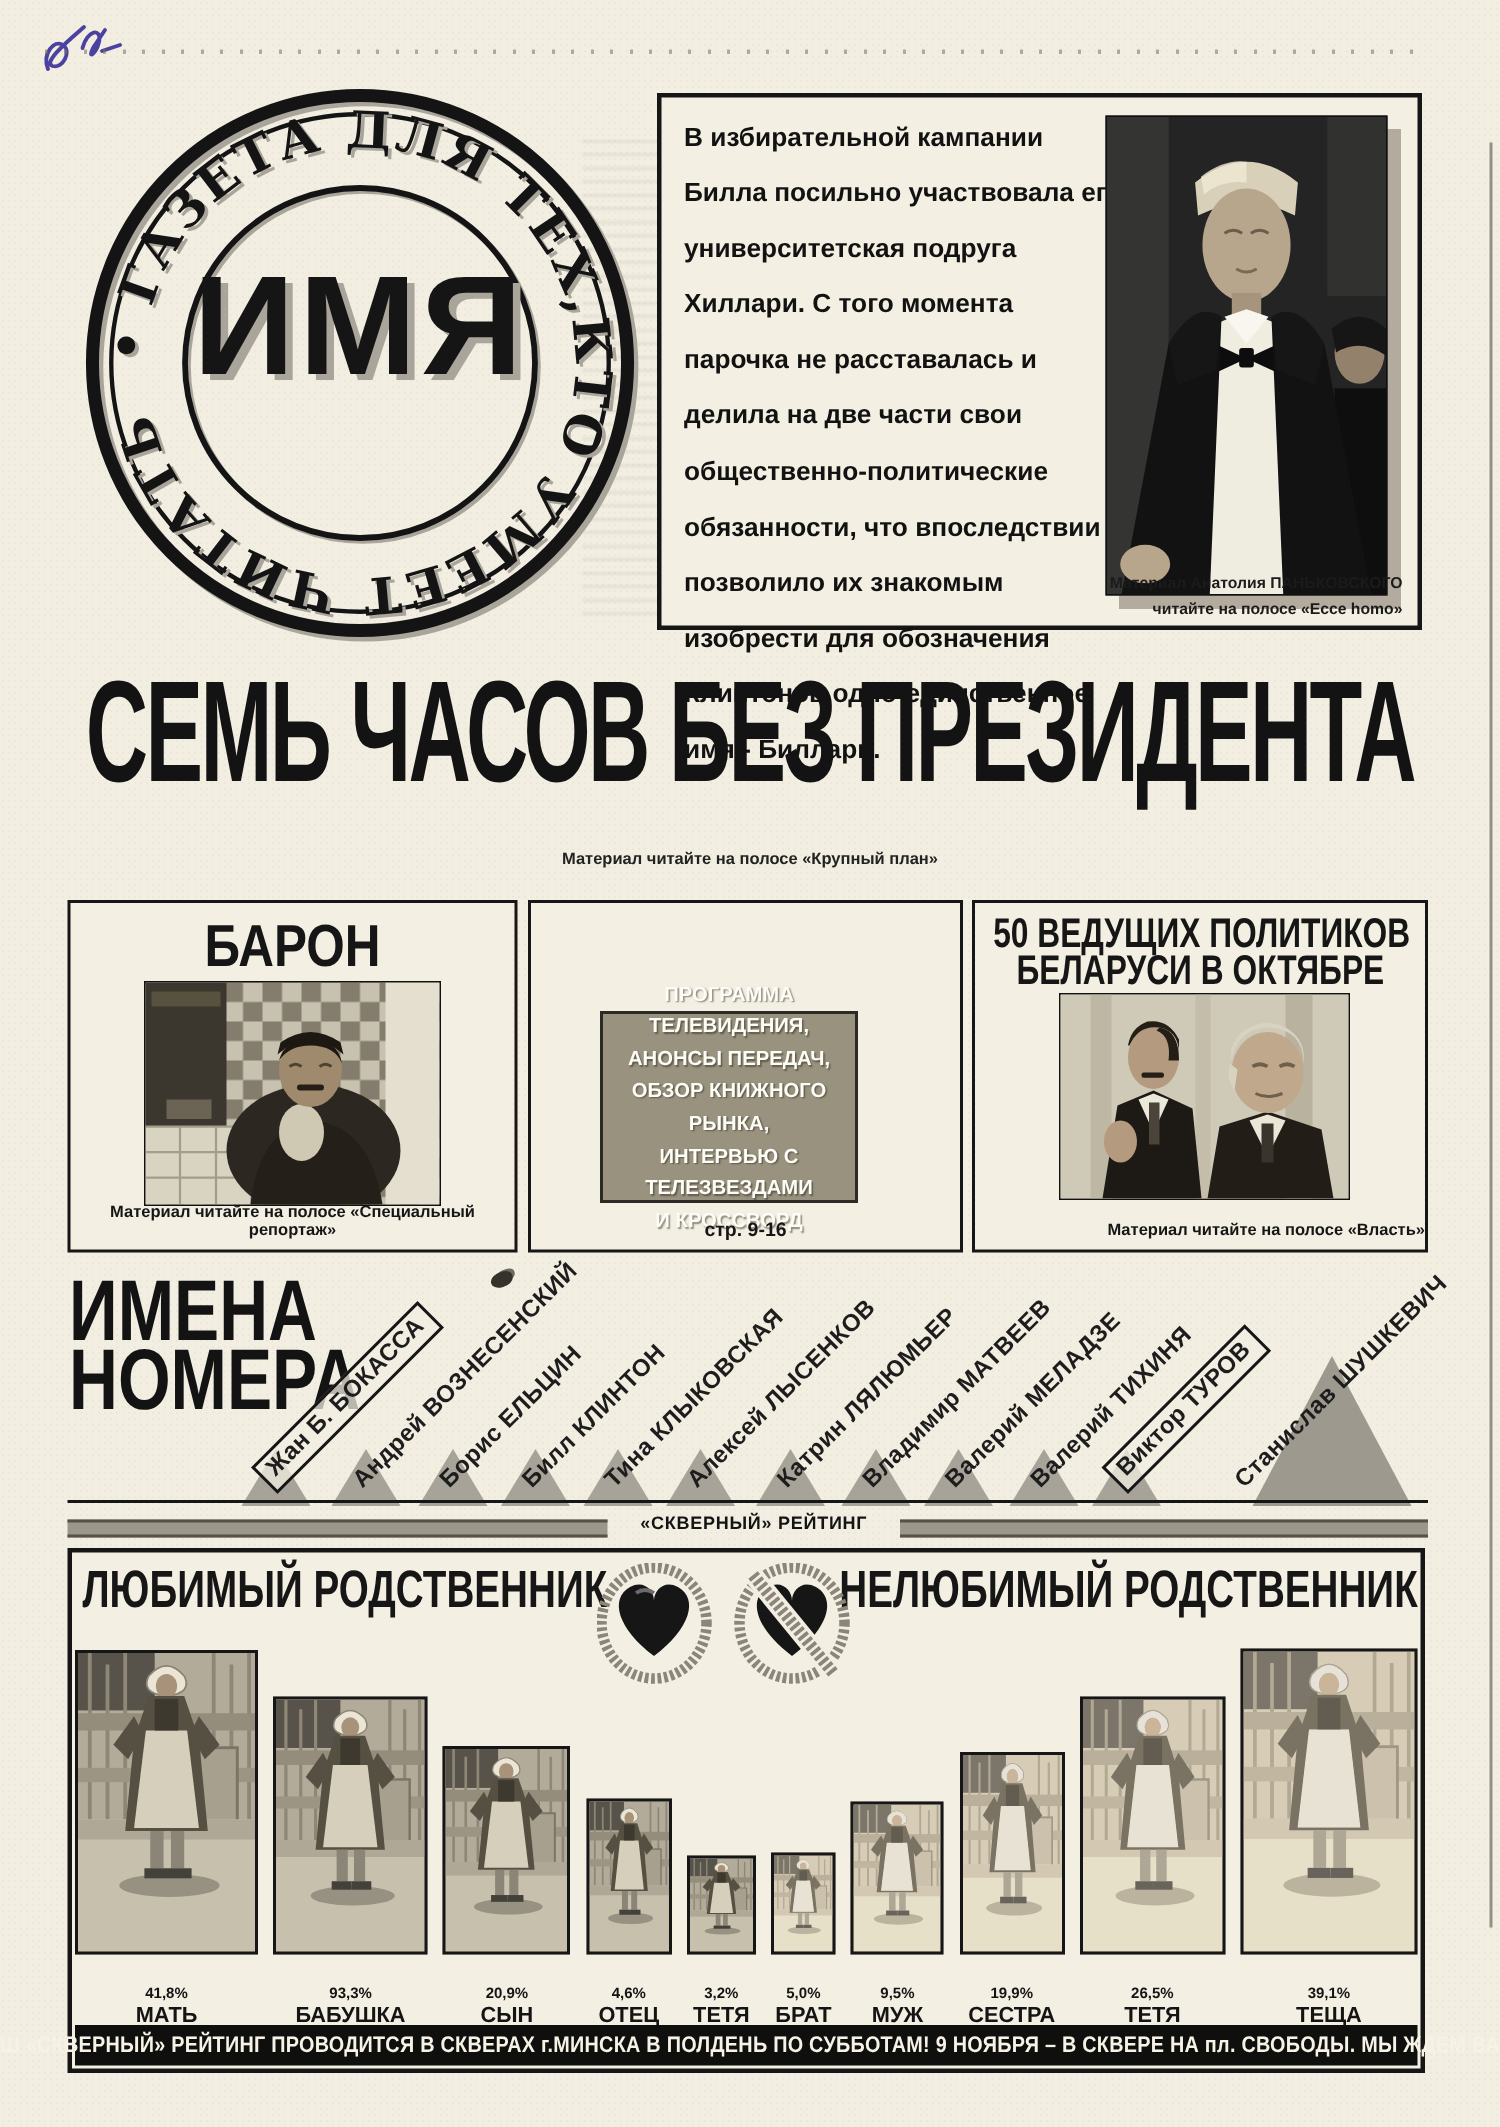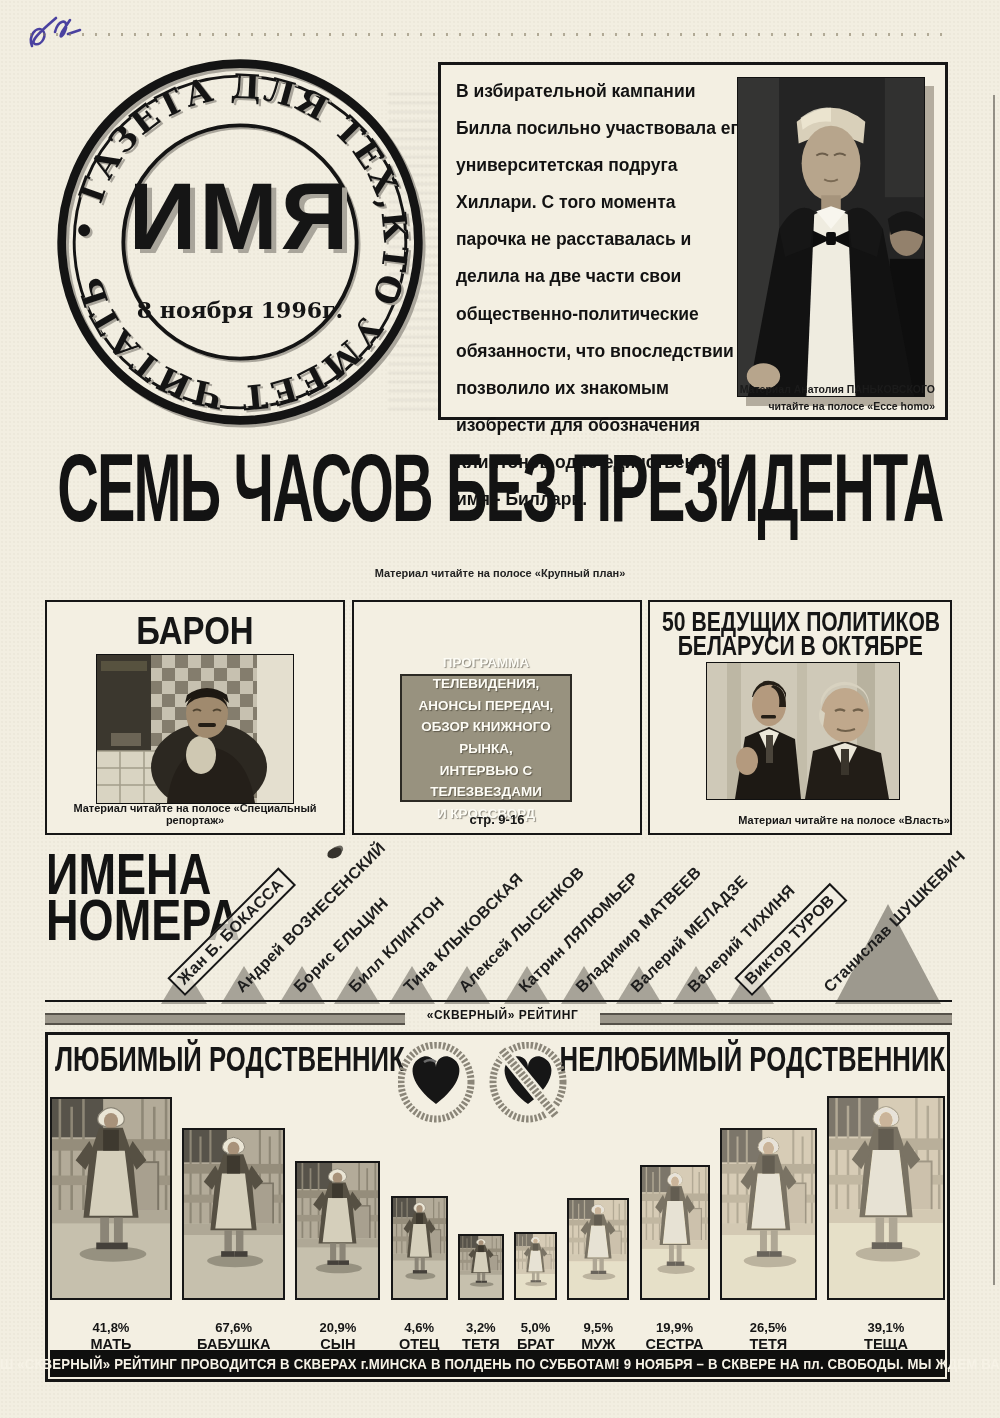--- a/index.html
+++ b/index.html
@@ -96,21 +96,21 @@
   #loved-header{left:55px;top:1040px;}
   #loved-header span{display:inline-block;font-weight:900;font-size:28px;transform:scale(.92,1.25);transform-origin:top left;white-space:nowrap;}
   #unloved-header{right:55px;top:1040px;text-align:right;}
   #unloved-header span{display:inline-block;font-weight:900;font-size:28px;transform:scale(.92,1.25);transform-origin:top right;white-space:nowrap;}
   #hearts{left:398px;top:1042px;width:176px;height:84px;}
   #rating-row{left:50px;top:1093px;width:895px;height:260px;display:flex;justify-content:space-between;align-items:flex-end;}
   .rcol{display:flex;flex-direction:column;align-items:center;justify-content:flex-end;}
   .rphoto{border:2px solid #161616;box-sizing:border-box;background:#b3ac9c;overflow:hidden;}
   .rphoto svg{display:block;width:100%;height:100%;}
   .rphoto.neg svg{filter:brightness(1.32) contrast(.72) sepia(.15);}
-  .rpercent{margin-top:21px;font-size:13px;font-weight:900;line-height:1.15;color:#141414;}
+  .rpercent{margin-top:21px;font-size:10px;font-weight:900;line-height:1.15;color:#141414;}
   .rlabel{font-size:14.5px;font-weight:900;line-height:1.2;color:#141414;}
   #rating-footer{left:50px;top:1350px;width:895px;height:27px;background:#0f0f0e;display:flex;align-items:center;justify-content:center;}
   #rating-footer span{color:#f6f2e6;font-size:15px;font-weight:700;white-space:nowrap;transform:scaleX(.88);letter-spacing:.2px;}
 </style>
 </head>
 <body>
 
 <div id="page">
 
   <svg id="pen-mark" class="abs" viewBox="0 0 70 52">
@@ -130,21 +130,20 @@
       <circle cx="195" cy="195" r="121" fill="none" stroke="#141414" stroke-width="4"></circle>
       <path id="ringpath" d="M 46,195 A 149,149 0 1 1 344,195 A 149,149 0 1 1 46,195" fill="none"></path>
       <text font-family="DejaVu Serif,serif" font-size="35" font-weight="bold" letter-spacing="2" fill="#a9a59b" transform="translate(2.5,2)">
         <textPath href="#ringpath">• ГАЗЕТА ДЛЯ ТЕХ,КТО УМЕЕТ ЧИТАТЬ</textPath>
       </text>
       <text font-family="DejaVu Serif,serif" font-size="35" font-weight="bold" letter-spacing="2" fill="#141414">
         <textPath href="#ringpath">• ГАЗЕТА ДЛЯ ТЕХ,КТО УМЕЕТ ЧИТАТЬ</textPath>
       </text>
     </svg>
     <div id="logo-title" class="abs">ИМЯ</div>
-    <div id="logo-date" class="abs">8 ноября 1996г.</div>
   </div>
 
   <div id="lead-box" class="abs">
     <div id="lead-text" class="abs">В избирательной кампании Билла посильно участвовала его университетская подруга Хиллари. С того момента парочка не расставалась и делила на две части свои общественно-политические обязанности, что впоследствии позволило их знакомым изобрести для обозначения Клинтонов одно-единственное имя - Биллари.</div>
     <div id="lead-photo" class="abs">
       <svg viewBox="0 0 190 320" preserveAspectRatio="none">
         <rect width="190" height="320" fill="#242424"></rect>
         <rect x="0" y="0" width="42" height="320" fill="#4a4a48" opacity=".45"></rect>
         <rect x="150" y="0" width="40" height="120" fill="#3a3a38" opacity=".6"></rect>
         <ellipse cx="172" cy="158" rx="17" ry="21" fill="#93816c"></ellipse>
@@ -375,21 +374,21 @@
             <path d="M19 22 L12 32 L17 37 L22 28 Z" fill="#565043"></path>
             <path d="M41 22 L48 32 L43 37 L38 28 Z" fill="#565043"></path>
             <path d="M23 27 L37 27 L41 61 L19 61 Z" fill="#d5cfbb"></path>
             <rect x="26" y="16" width="8" height="11" fill="#3e392f"></rect>
             <rect x="24.5" y="62" width="4.5" height="13" fill="#8b8577"></rect>
             <rect x="31.5" y="62" width="4.5" height="13" fill="#8b8577"></rect>
             <rect x="22.5" y="75" width="8" height="3.5" fill="#44403a"></rect>
             <rect x="30.5" y="75" width="8" height="3.5" fill="#44403a"></rect>
           </svg>
         </div>
-        <div class="rpercent">67,6%</div>
+        <div class="rpercent">93,3%</div>
         <div class="rlabel">БАБУШКА</div>
       </div>
       <div class="rcol">
         <div class="rphoto" style="width: 85px; height: 139px;">
           <svg viewBox="0 0 60 104" preserveAspectRatio="none">
             <rect width="60" height="58" fill="#b3ab99"></rect>
             <rect width="26" height="20" fill="#57534a"></rect>
             <path d="M4 0 V58 M10 4 V58 M16 0 V58 M46 0 V58 M52 4 V58 M58 0 V58" stroke="#8e8776" stroke-width="1.3"></path>
             <rect y="21" width="60" height="6" fill="#958d7b"></rect>
             <rect y="40" width="60" height="5" fill="#9d9583"></rect>

